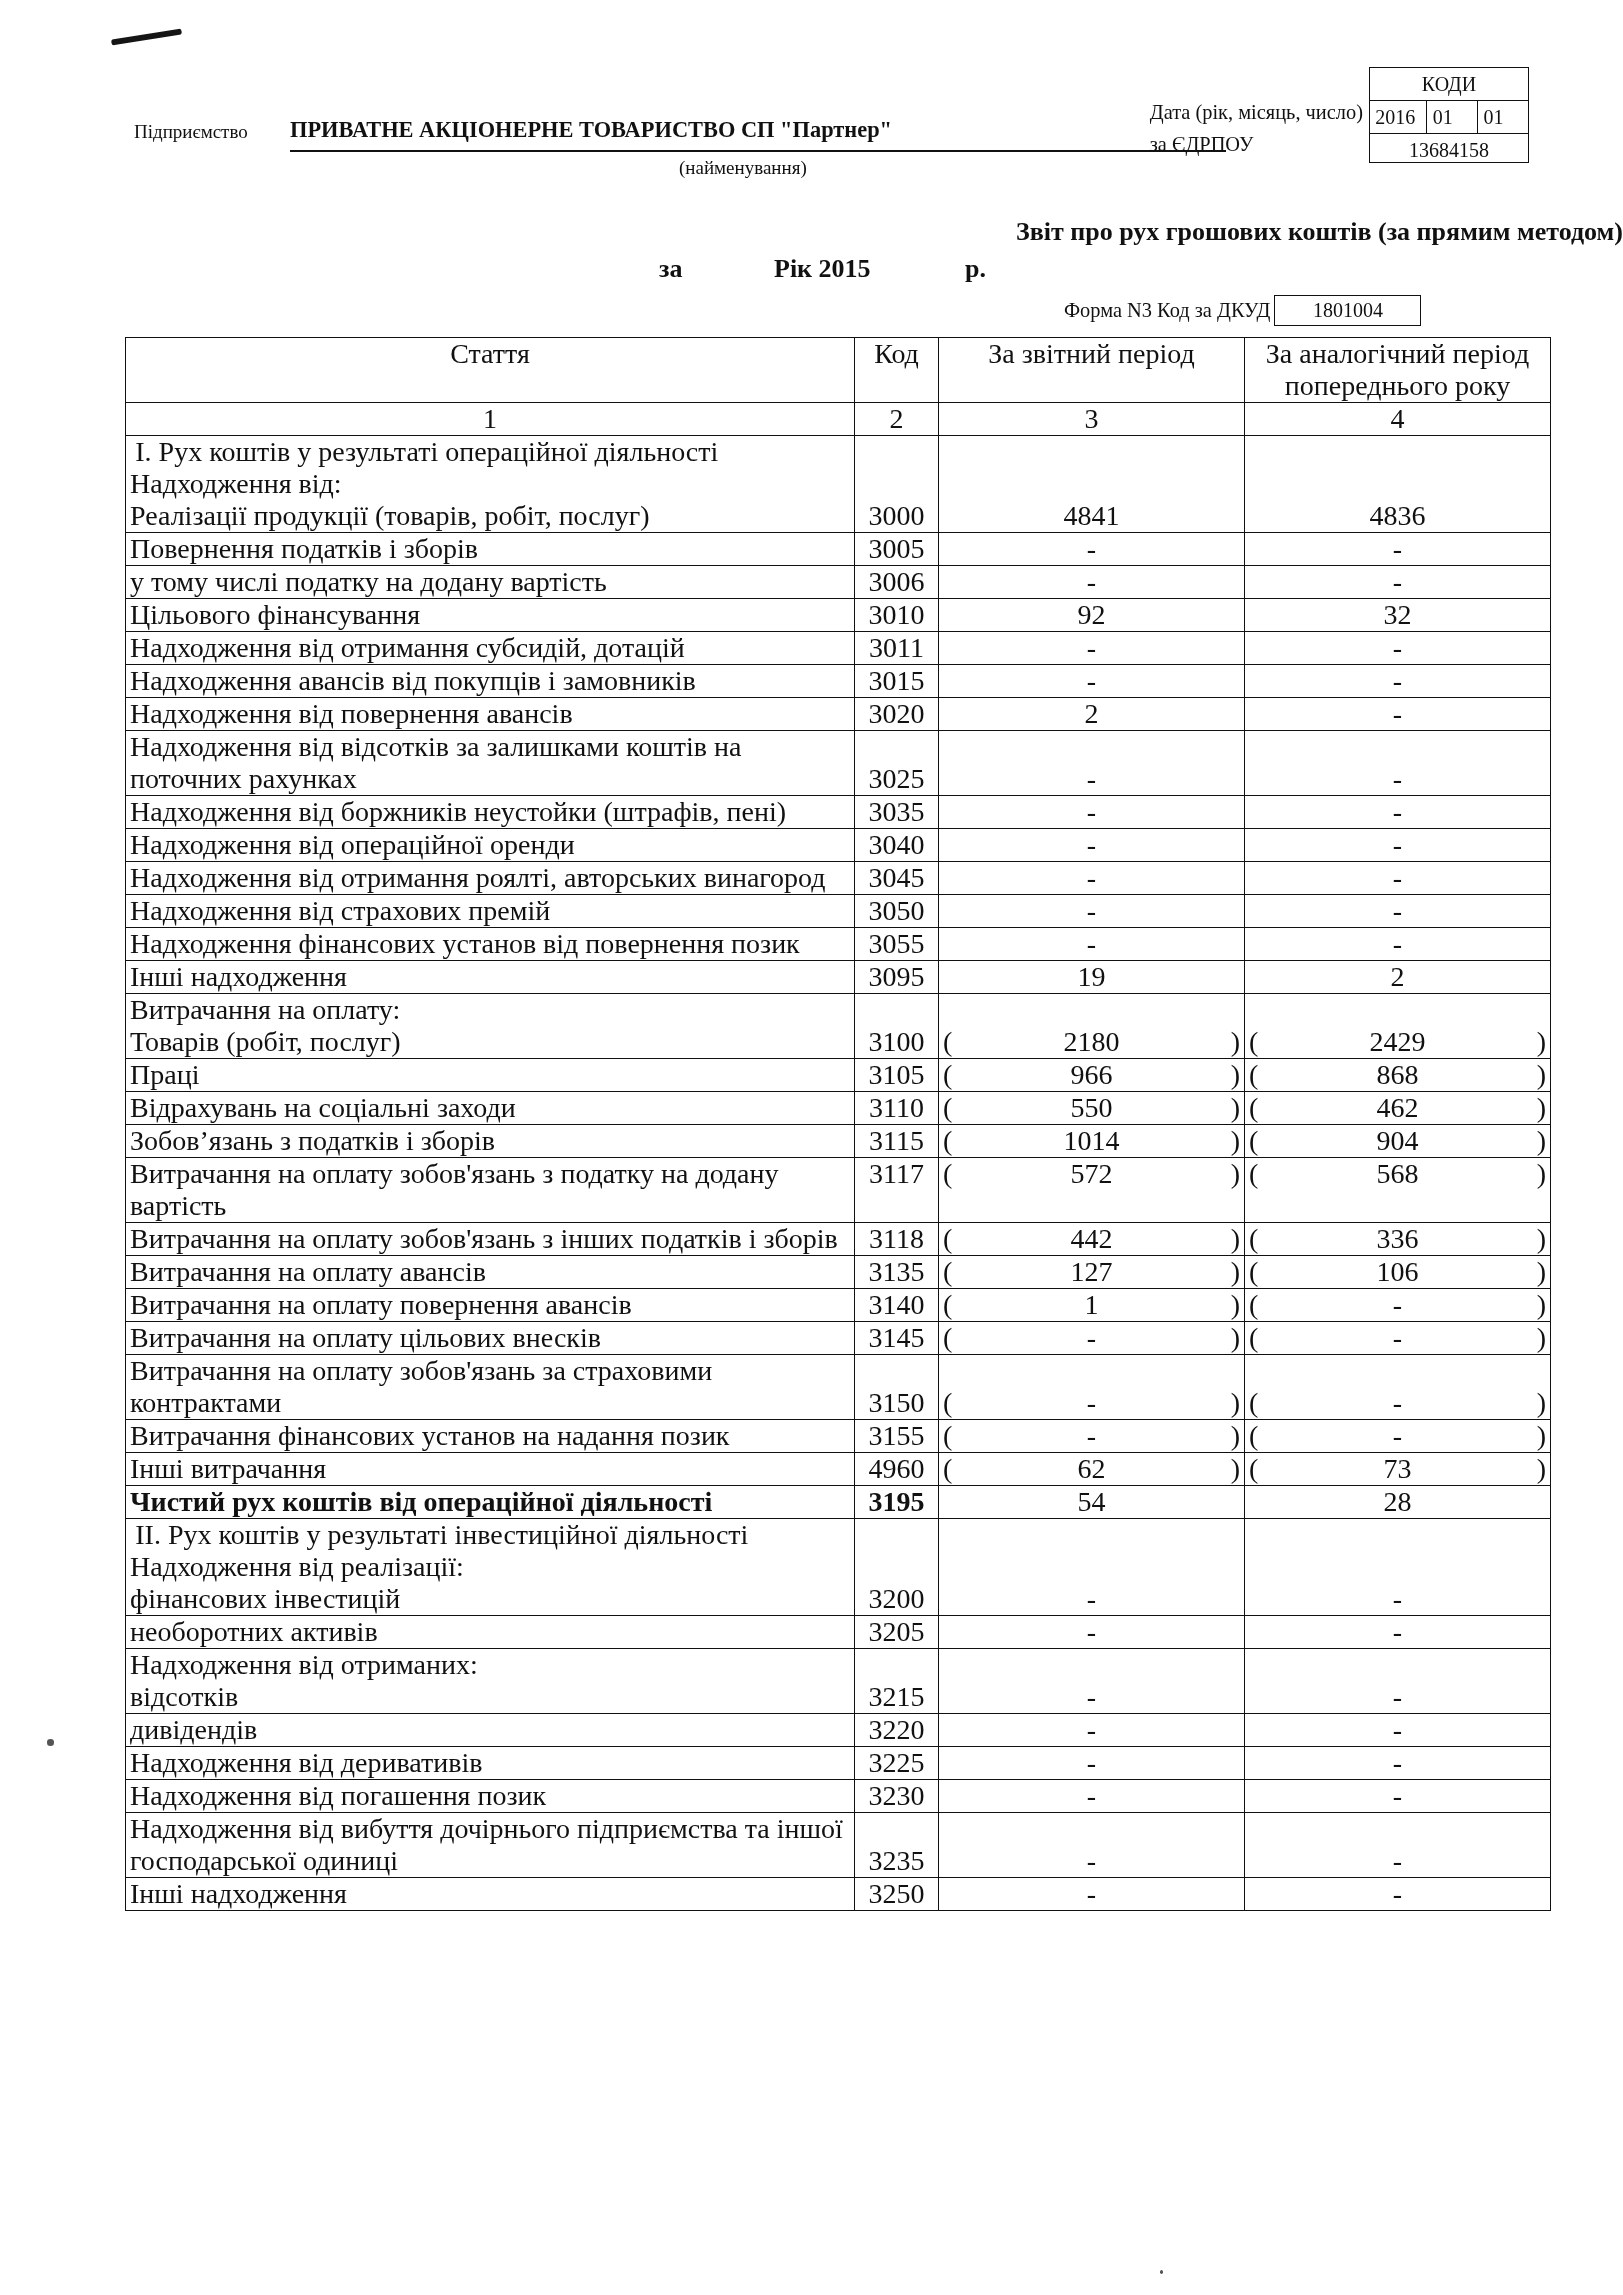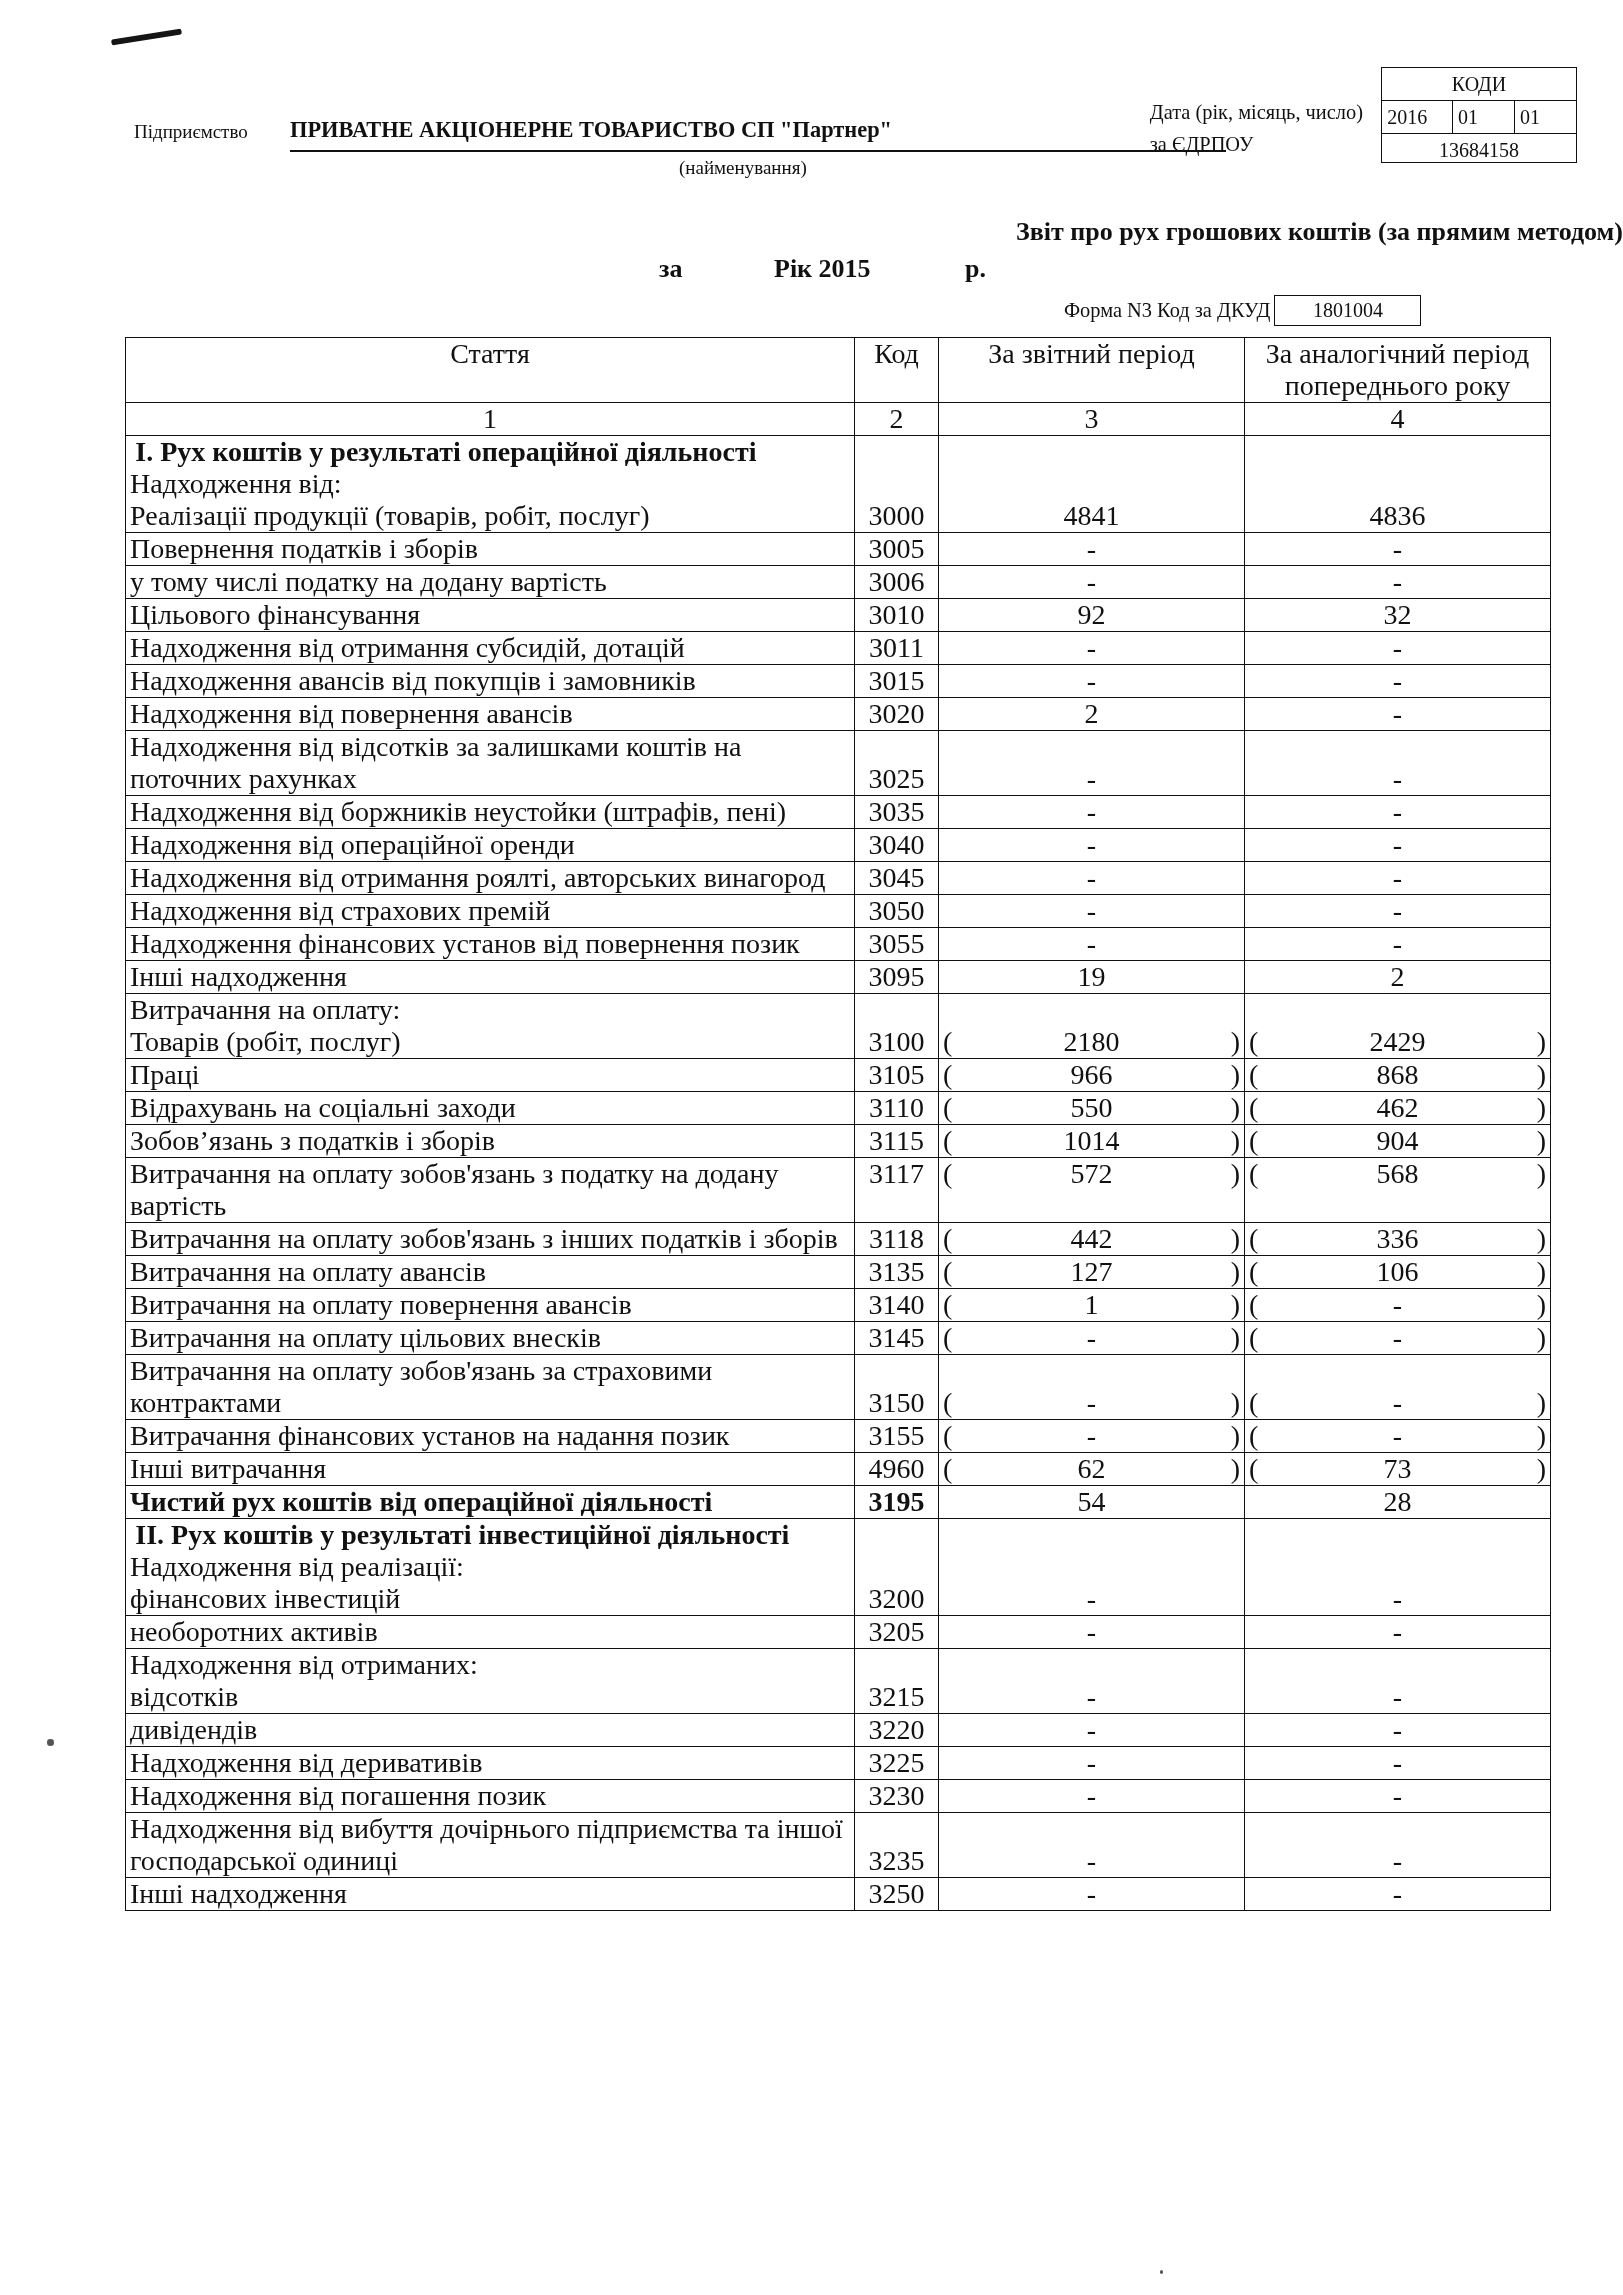--- a/index.html
+++ b/index.html
@@ -17,22 +17,22 @@
   .ent-label { position: absolute; left: 134px; top: 121px; font-size: 19px; }
   .ent-name {
     position: absolute; left: 290px; top: 117px; width: 936px; height: 33px;
     border-bottom: 2px solid #111; font-size: 22.4px; font-weight: bold;
   }
   .ent-caption { position: absolute; left: 679px; top: 157px; font-size: 19px; }
 
   
   .codes-labels { position: absolute; right: 260px; top: 96px; text-align: left; font-size: 20.4px; line-height: 32px; }
   .codes-box {
-    position: absolute; left: 1369px; top: 67px; width: 196px; height: 96px;
-    border: 1.3px solid #111; font-size: 20px; box-sizing: border-box; margin-left: 12px;
+    position: absolute; left: 1369px; top: 67px; width: 160px; height: 96px;
+    border: 1.3px solid #111; font-size: 20px; box-sizing: border-box;
   }
   .codes-box .row { display: flex; border-bottom: 1.3px solid #111; height: 32px; align-items: center; }
   .codes-box .row:last-child { border-bottom: none; }
   .codes-box .cell { flex: 1; text-align: center; }
   .codes-box .date-row .cell { text-align: left; padding-left: 5.3px; border-right: 1.3px solid #111; height: 100%; display:flex; align-items:center; }
   .codes-box .date-row .cell:last-child { border-right: none; }
   .codes-box .date-row .c1 { flex: 1.15; }
 
   
   .title {
@@ -65,21 +65,21 @@
   table.report .col2 { width: 84px; text-align: center; }
   table.report .col3 { width: 306px; }
   table.report .col4 { width: 306px; }
   .hdr-row th { height: 61px; }
   .num-row td { text-align: center; height: 32px; }
   .val { display: flex; justify-content: space-between; align-items: flex-end; }
   .val .num { flex: 1; text-align: center; }
   .val .paren { width: 9.2px; }
   td.code { text-align: center; }
   .bold { font-weight: bold; }
-  .section-head { font-weight: bold; padding-left: 5.3px; display: block; }
+  .section-head { font-weight: normal; padding-left: 5.3px; display: block; }
   .pre { display: block; }
   .topalign { vertical-align: top !important; }
 </style>
 </head>
 <body>
 
 <div class="pen-mark"></div>
 <div class="speck" style="left:47px;top:1739px;width:6.6px;height:6.6px;"></div>
 <div class="speck" style="left:1160px;top:2270px;width:3.3px;height:4px;"></div>
 

